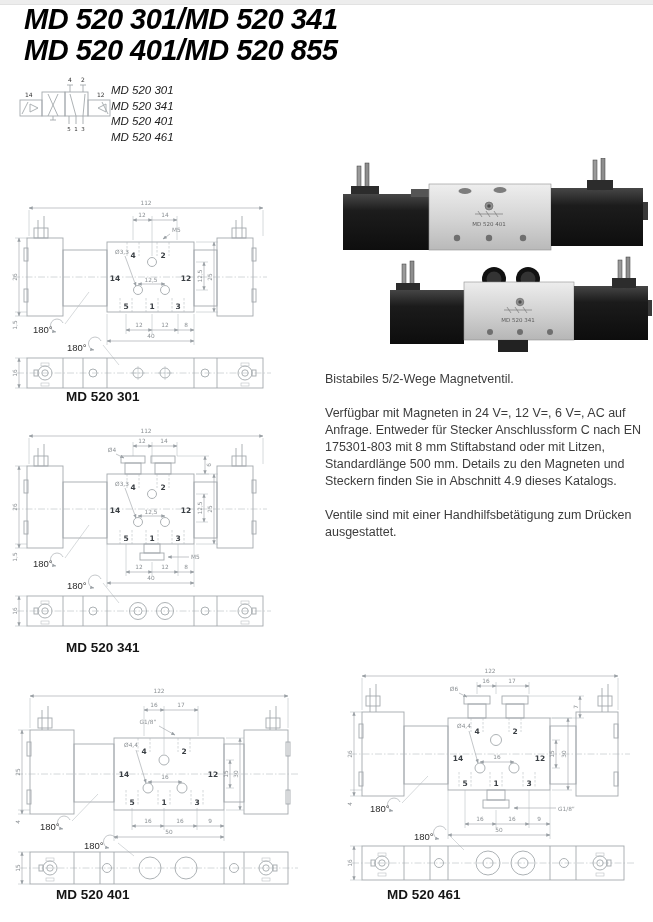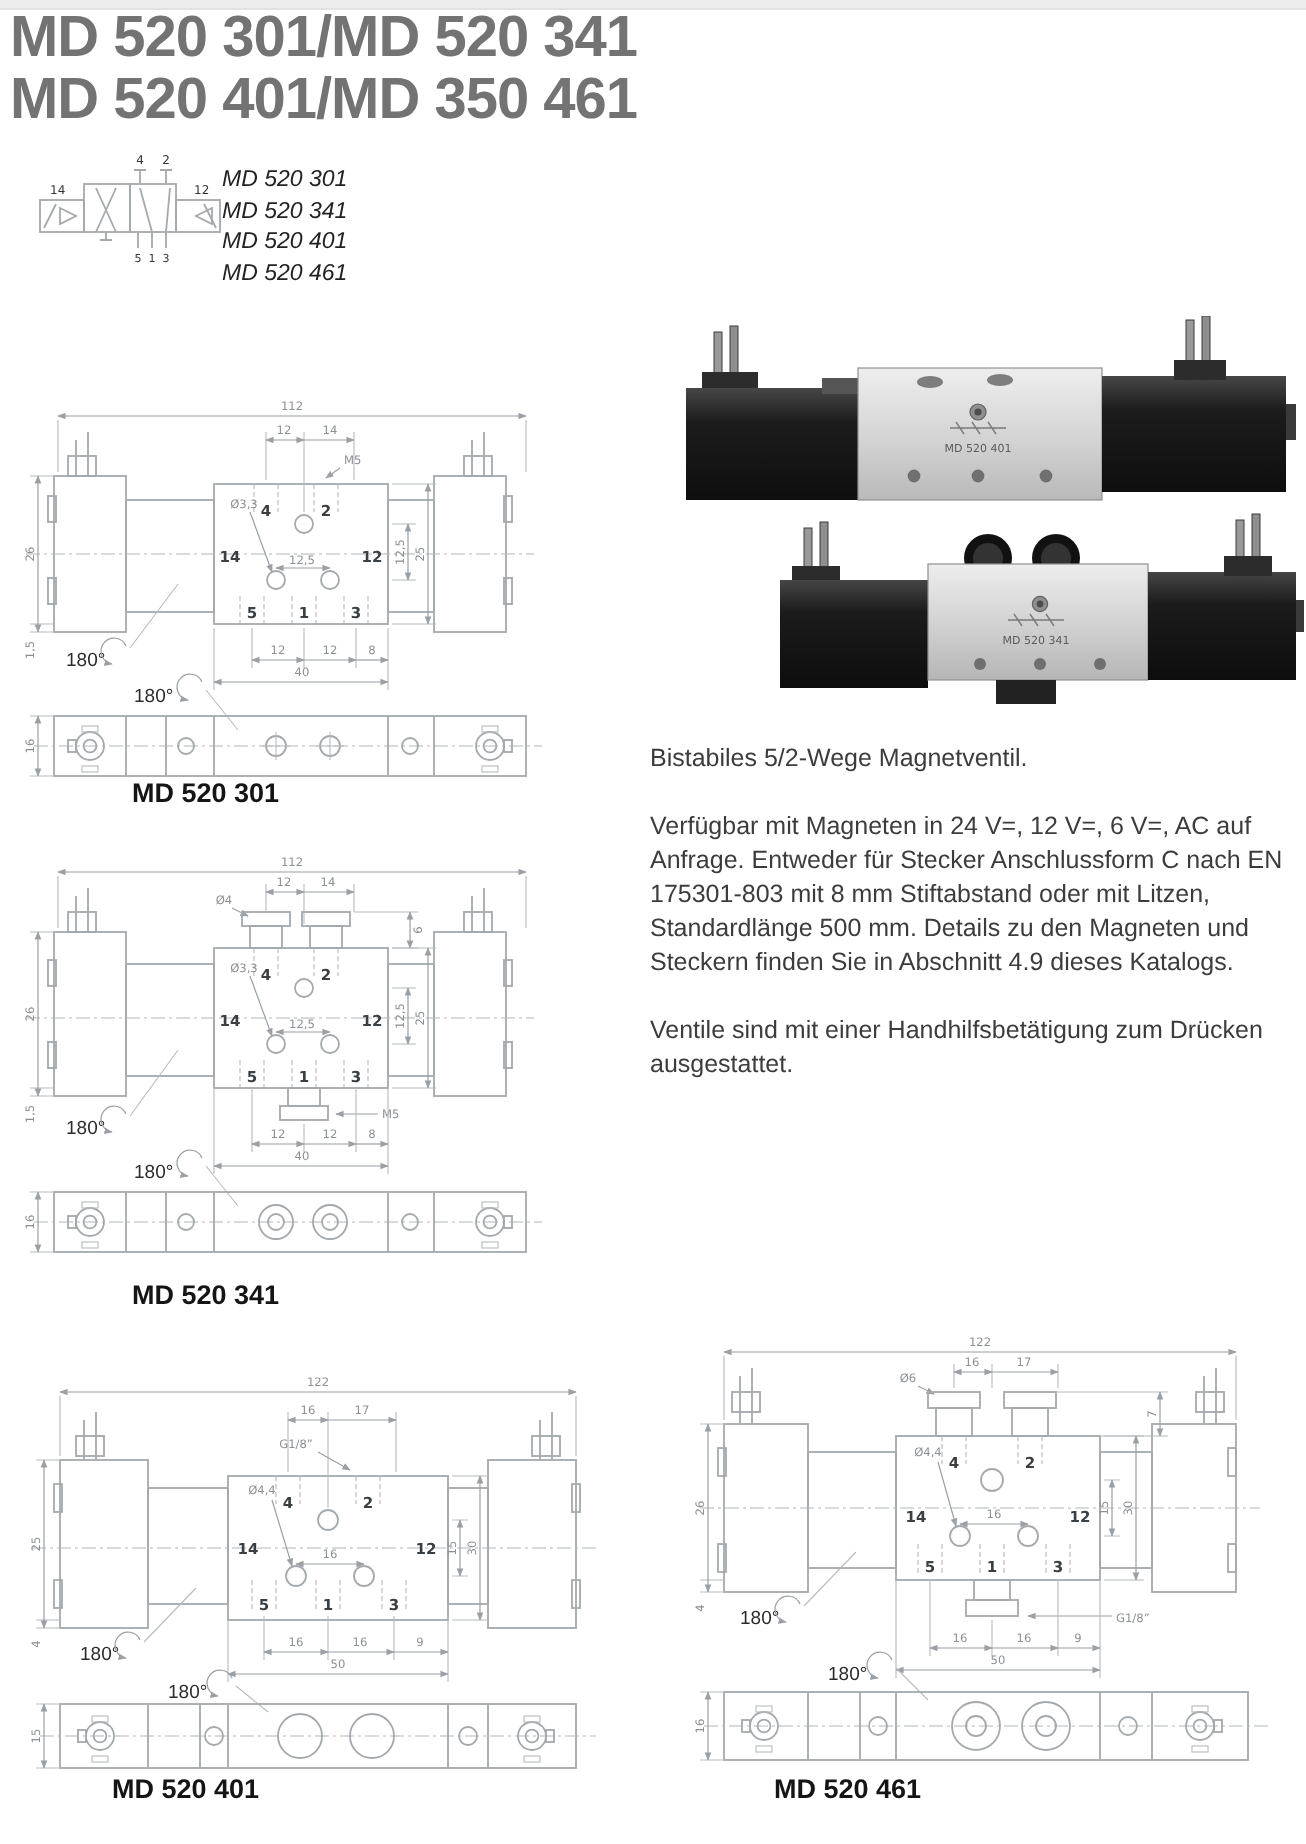--- a/index.html
+++ b/index.html
@@ -1,22 +1,22 @@
 <!DOCTYPE html>
 <html><head>
 <meta charset="utf-8">
 <style>
   html,body{margin:0;padding:0;background:#fff;}
   .page{position:relative;width:653px;height:922px;background:#fff;overflow:hidden;
         font-family:"Liberation Sans",sans-serif;}
   .topbar{position:absolute;left:0;top:0;width:653px;height:4px;background:#ededed;
           border-bottom:1px solid #e2e2e2;}
   .abs{position:absolute;}
-  .title{left:5px;top:4px;color:#737373;font-weight:bold;font-size:29px;line-height:31px;
-         letter-spacing:-0.5px;}
+  .title{left:24px;top:4px;color:#000000;font-weight:bold;font-size:29px;line-height:31px;
+         letter-spacing:-0.5px;font-style:italic;}
   .variants{left:111px;top:83px;font-style:italic;font-size:11.5px;line-height:15.5px;color:#222;}
   .caption{font-weight:bold;font-size:13.5px;color:#151515;}
   .desc{left:325px;top:371px;width:330px;font-size:12.5px;line-height:17px;color:#3c3c3c;}
   .desc p{margin:0 0 17px 0;}
   
   .ln{fill:none;stroke:#a4a9ad;stroke-width:0.9;}
   .lt{fill:none;stroke:#b6bbbf;stroke-width:0.55;}
   .cl{fill:none;stroke:#b2b7bb;stroke-width:0.55;stroke-dasharray:7 2 1.5 2;}
   .dsh{fill:none;stroke:#b2b7bb;stroke-width:0.55;stroke-dasharray:2.5 1.5;}
   .dim{fill:none;stroke:#9aa0a5;stroke-width:0.6;}
@@ -29,21 +29,21 @@
   text.eng{font-size:5.5px;fill:#5c5c5c;}
 </style>
 </head>
 <body>
 
 <div class="page">
   <div class="topbar"></div>
 
   <div class="abs title">
     <div>MD 520 301/MD 520 341</div>
-    <div>MD 520 401/MD 350 461</div>
+    <div>MD 520 401/MD 520 855</div>
   </div>
 
   <svg class="abs" style="left:12px;top:74px" width="102" height="60" viewBox="0 0 102 60">
     <g>
       <rect class="ln" x="30" y="18" width="23" height="24"></rect>
       <rect class="ln" x="53" y="18" width="23" height="24"></rect>
 
       <path class="ln" d="M36,42 L46,20 M46,42 L36,20 M41,42 v4 M38,46 h6"></path>
 
       <path class="ln" d="M64,42 L58,20 M71,42 L73,20"></path>

